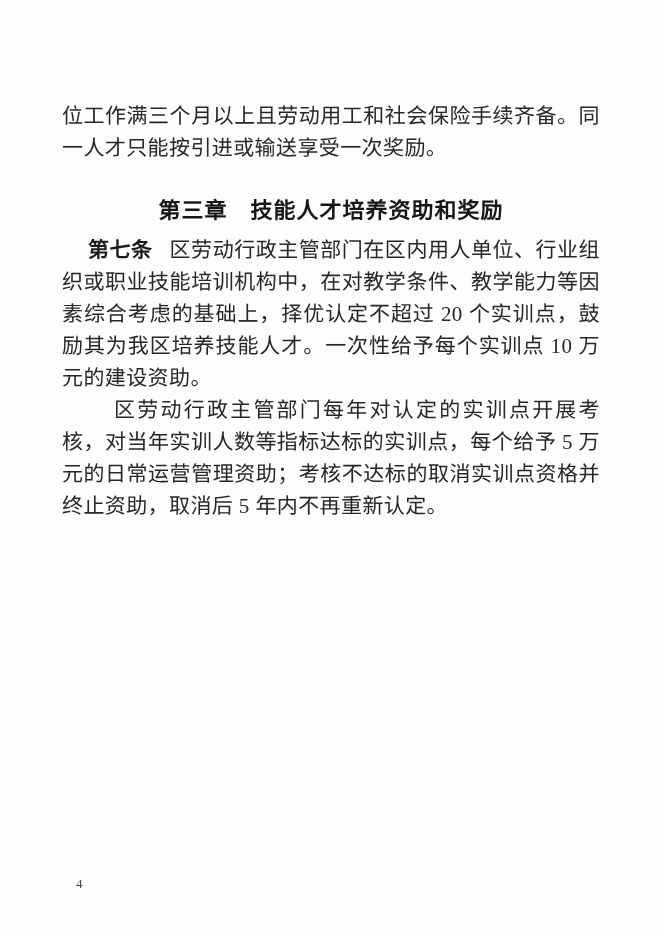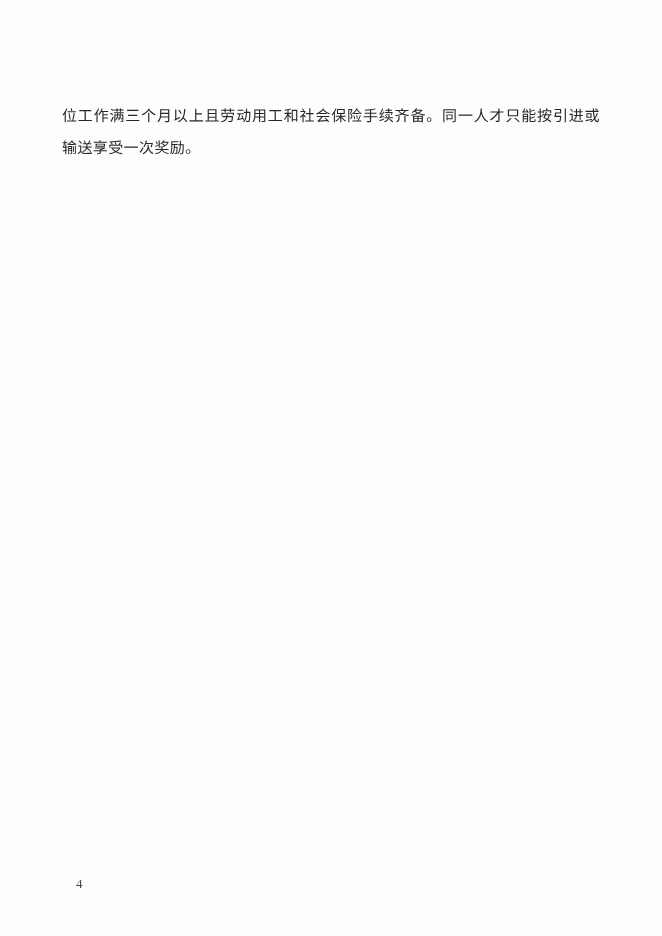--- a/index.html
+++ b/index.html
@@ -17,21 +17,21 @@
     position: relative;
     width: 662px;
     height: 936px;
     box-sizing: border-box;
     padding: 100px 62px 0 62px;
     background: #fdfdfb;
     overflow: hidden;
   }
   .para {
     margin: 0;
-    font-size: 15px;
+    font-size: 21px;
     line-height: 32px;
     text-align: justify;
     letter-spacing: 0.4px;
   }
   .continuation { text-indent: 0; }
   .article { text-indent: 26px; }
   .plain-indent { text-indent: 52px; }
   .article-label {
     font-family: "Liberation Sans", "DejaVu Sans", sans-serif;
     font-weight: 700;
@@ -58,21 +58,24 @@
   }
 </style>
 </head>
 <body>
 
 <div class="page">
   <div class="content">
 
     <p class="para continuation">位工作满三个月以上且劳动用工和社会保险手续齐备。同一人才只能按引进或输送享受一次奖励。</p>
 
+    <h2 class="chapter-heading">第三章　技能人才培养资助和奖励</h2>
 
+    <p class="para article"><span class="article-label">第七条</span><span class="article-text">区劳动行政主管部门在区内用人单位、行业组织或职业技能培训机构中，在对教学条件、教学能力等因素综合考虑的基础上，择优认定不超过 20 个实训点，鼓励其为我区培养技能人才。一次性给予每个实训点 10 万元的建设资助。</span></p>
 
+    <p class="para plain-indent">区劳动行政主管部门每年对认定的实训点开展考核，对当年实训人数等指标达标的实训点，每个给予 5 万元的日常运营管理资助；考核不达标的取消实训点资格并终止资助，取消后 5 年内不再重新认定。</p>
 
 
 
   </div>
 
   <div class="page-number">4</div>
 </div>
 
 </body></html>

